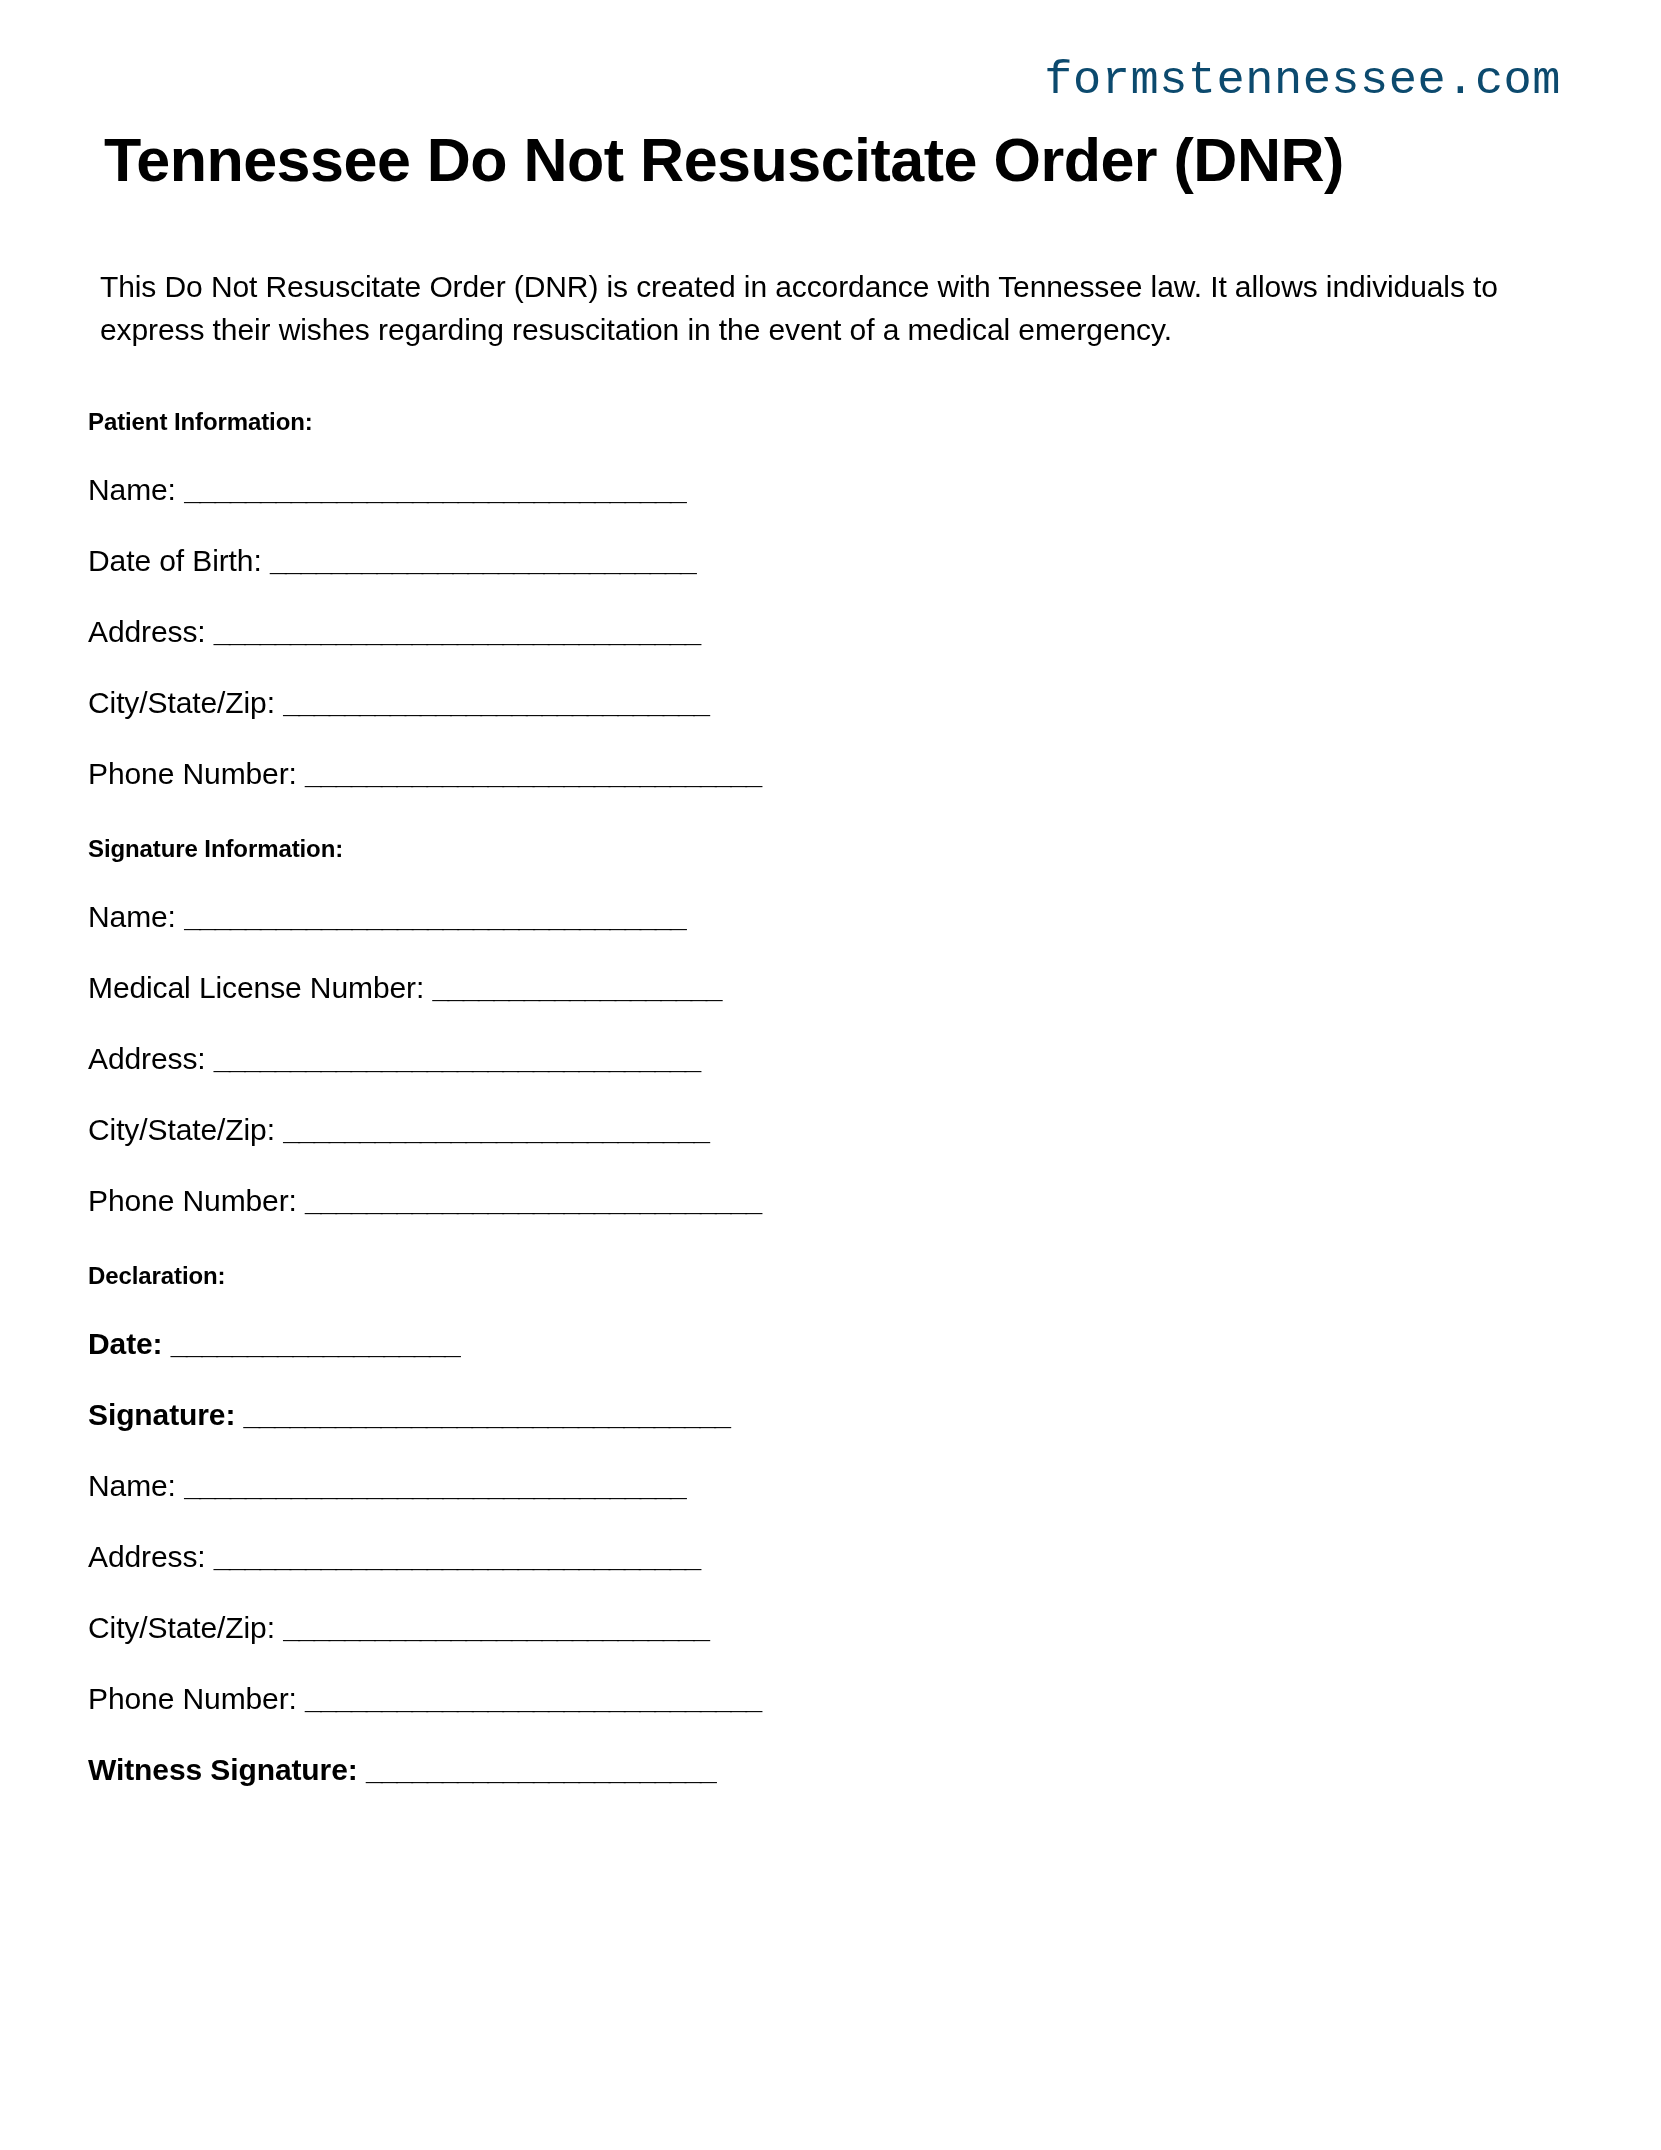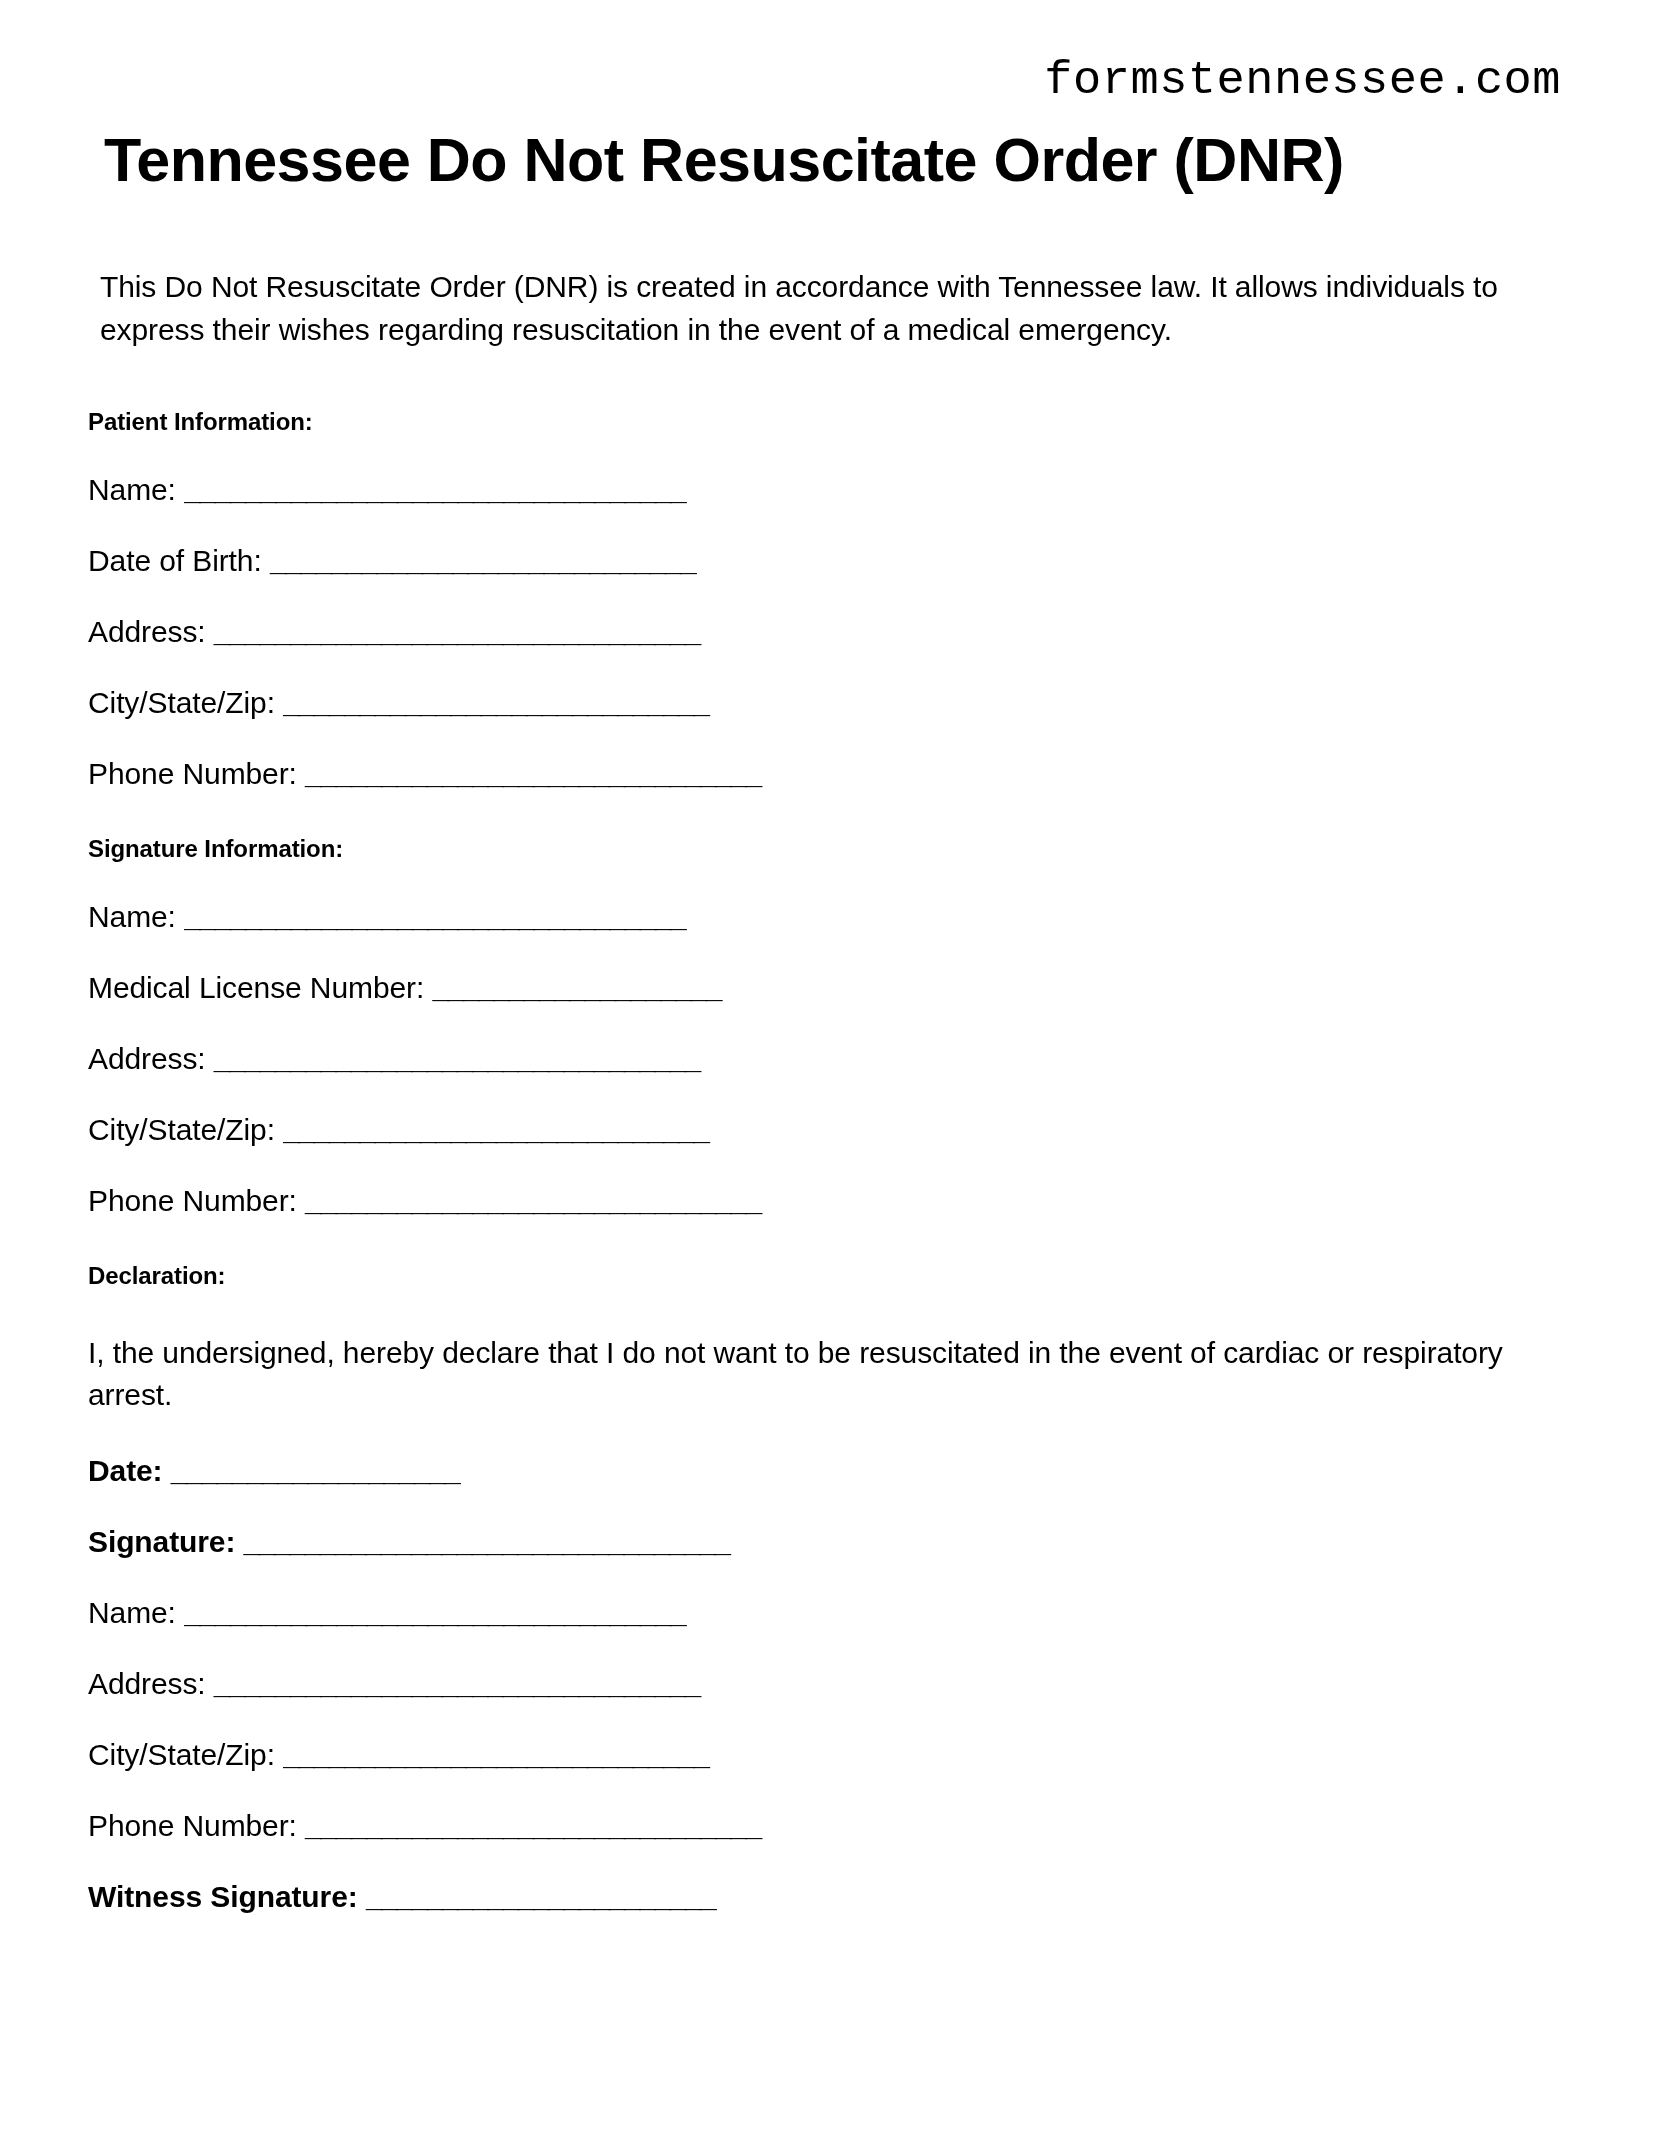--- a/index.html
+++ b/index.html
@@ -23,21 +23,21 @@
     box-sizing: border-box;
     padding: 0 88px 0 88px;
   }
   .watermark {
     position: absolute;
     top: 38px;
     right: 100px;
     font-family: "Liberation Mono", "DejaVu Sans Mono", monospace;
     font-size: 47px;
     letter-spacing: 0.5px;
-    color: #000000;
+    color: #0c4a6e;
     white-space: nowrap;
     font-weight: 400;
     margin-left: 16px;
   }
   .doc-title {
     margin: 16px;
     padding-top: 110px;
     font-size: 61px;
     font-weight: bold;
     line-height: 1.12;
@@ -136,21 +136,20 @@
     <span>City/State/Zip:</span>
     <span class="fl">____________________________</span>
   </p>
   <p class="field">
     <span>Phone Number:</span>
     <span class="fl">______________________________</span>
   </p>
 
   <h2 class="section-head">Declaration:</h2>
 
-  <p class="decl-body">I, the undersigned, hereby declare that I do not want to be resuscitated in the event of cardiac or respiratory arrest.</p>
 
   <p class="field bold">
     <span>Date:</span>
     <span class="fl">___________________</span>
   </p>
   <p class="field bold">
     <span>Signature:</span>
     <span class="fl">________________________________</span>
   </p>
 

